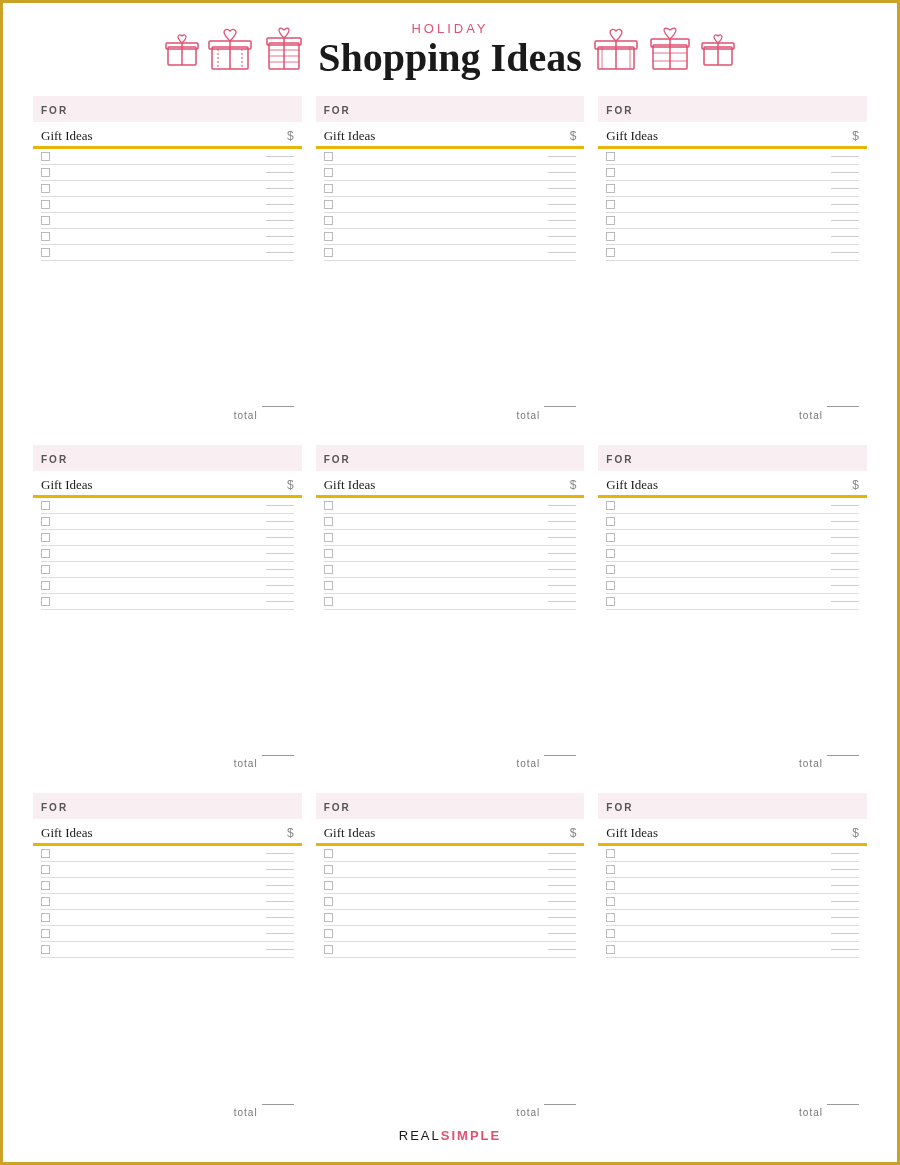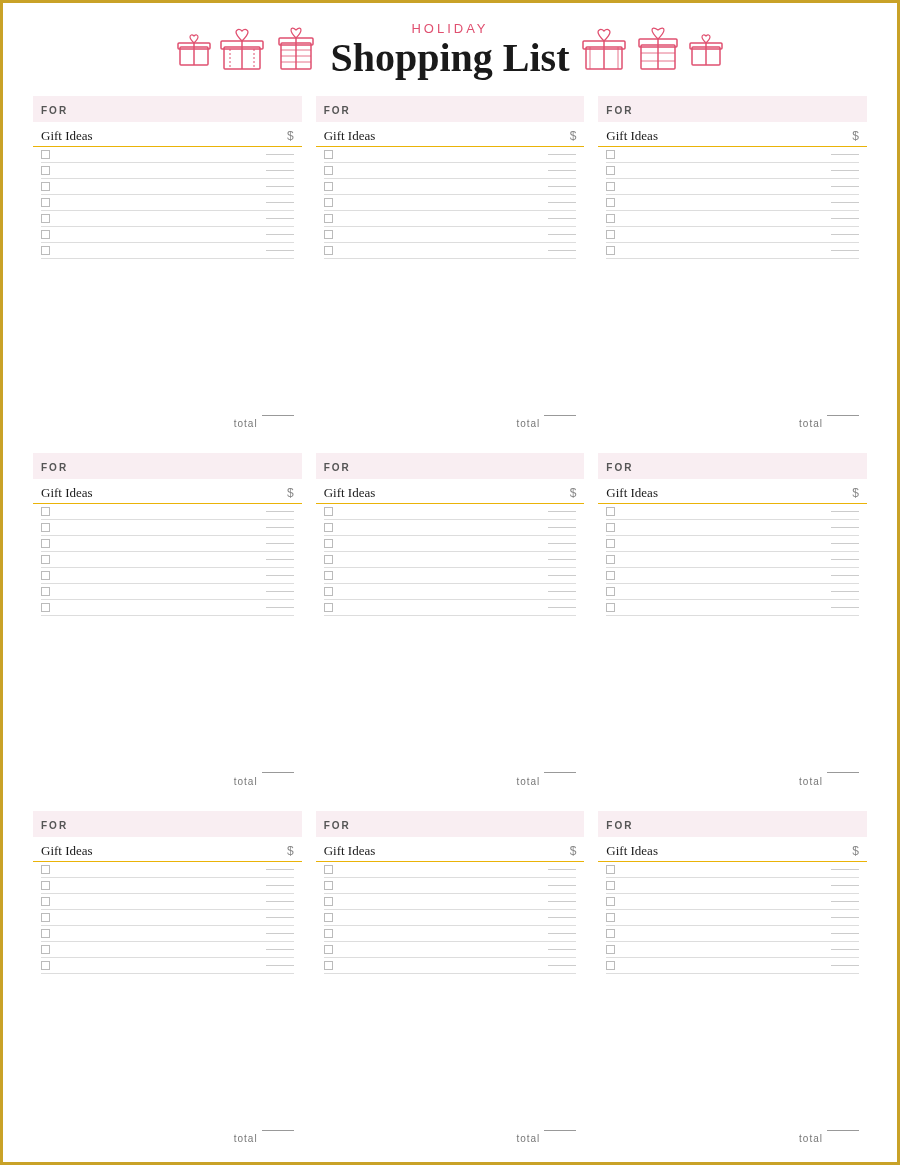--- a/index.html
+++ b/index.html
@@ -85,21 +85,21 @@
       letter-spacing: 2px;
       color: #555;
       font-weight: bold;
       text-transform: uppercase;
     }
     .section-header {
       display: flex;
       justify-content: space-between;
       align-items: center;
       padding: 4px 8px 2px 8px;
-      border-bottom: 1px solid #eab308;
+      border-bottom: 3px solid #eab308;
     }
     .gift-ideas-label {
       font-family: Georgia, serif;
       font-size: 13px;
       color: #1a1a1a;
     }
     .dollar-label {
       font-family: Arial, sans-serif;
       font-size: 12px;
       color: #888;
@@ -210,21 +210,21 @@
 
           <line x1="5" y1="25" x2="35" y2="25" stroke="#e05070" stroke-width="0.8"></line>
           <line x1="5" y1="31" x2="35" y2="31" stroke="#e05070" stroke-width="0.8"></line>
           <line x1="5" y1="37" x2="35" y2="37" stroke="#e05070" stroke-width="0.8"></line>
         </svg>
       </div>
     </div>
 
     <div class="header-title">
       <span class="holiday">HOLIDAY</span>
-      <span class="shopping-list">Shopping List</span>
+      <span class="shopping-list">Shopping Ideas</span>
     </div>
 
     <div class="header-gifts-right">
 
       <div class="gift-icon">
         <svg viewBox="0 0 48 48" fill="none" xmlns="http://www.w3.org/2000/svg">
           <rect x="6" y="22" width="36" height="22" rx="1" stroke="#e05070" stroke-width="1.5" fill="none"></rect>
           <rect x="3" y="16" width="42" height="8" rx="1" stroke="#e05070" stroke-width="1.5" fill="none"></rect>
           <line x1="24" y1="16" x2="24" y2="44" stroke="#e05070" stroke-width="1.5"></line>
           <path d="M24 16 C24 16 18 10 18 7 C18 5 21 3 24 6 C27 3 30 5 30 7 C30 10 24 16 24 16Z" stroke="#e05070" stroke-width="1.3" fill="none"></path>
@@ -711,14 +711,19 @@
           </div>
       </div>
       <div class="section-footer">
         <span class="total-label">total</span>
         <div class="total-line"></div>
       </div>
     </div>
 
   </div>
 
+  <div class="footer">
+    <span class="footer-brand">
+      <span class="real">REAL</span><span class="simple">SIMPLE</span>
+    </span>
+  </div>
 
 </div>
 
 </body></html>

